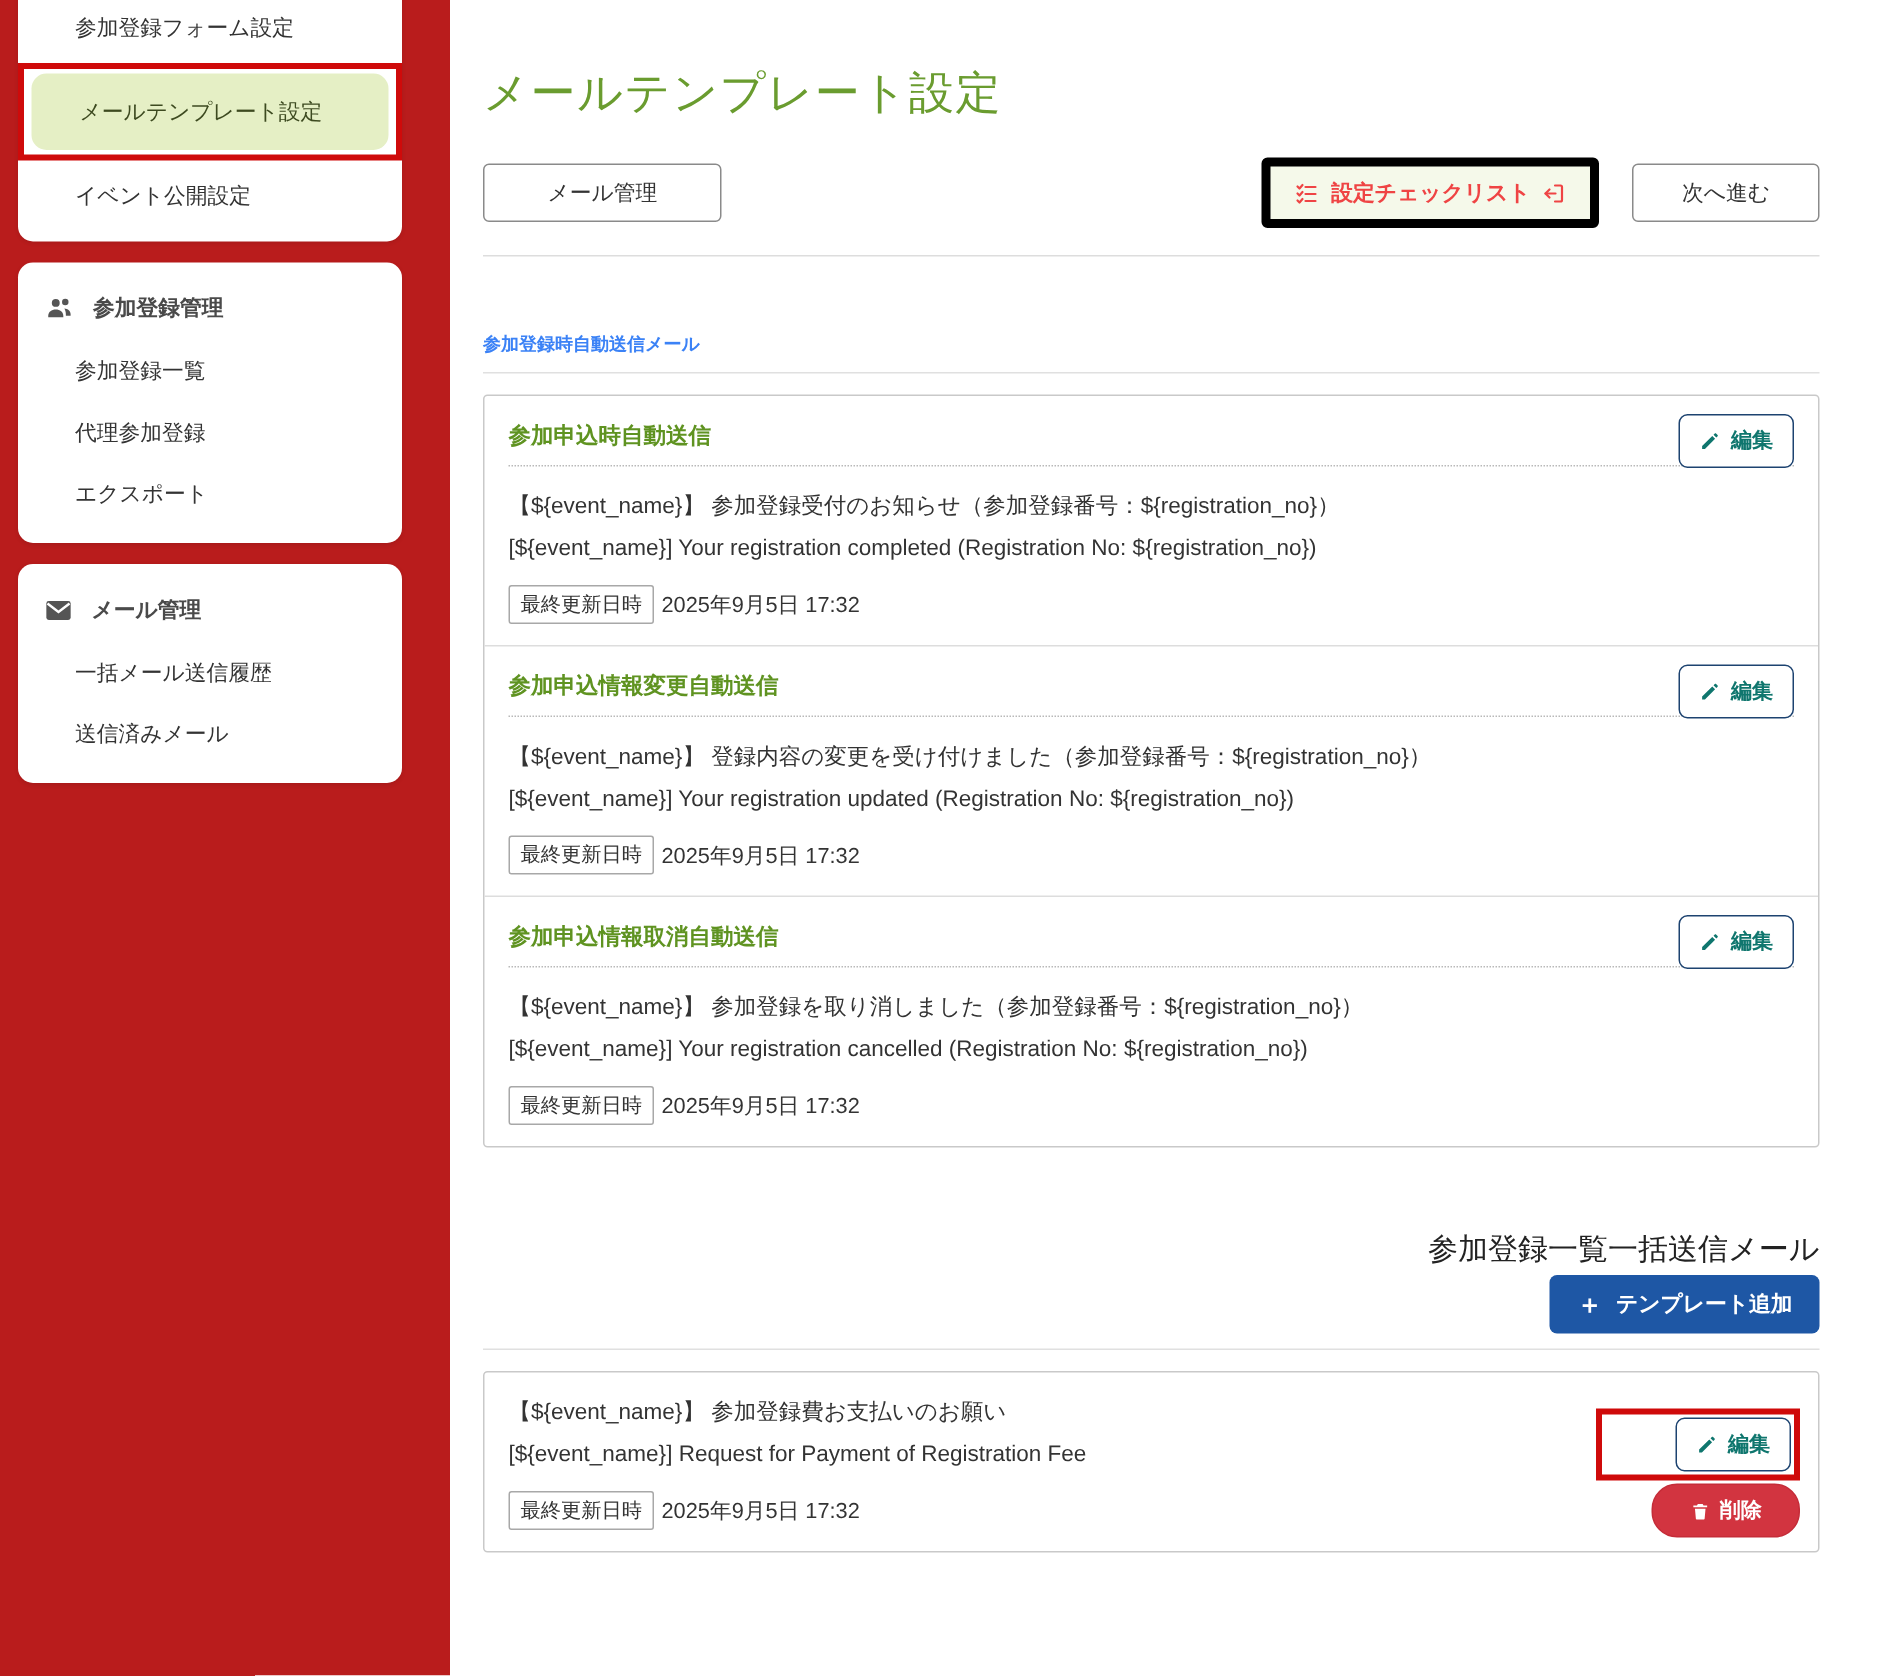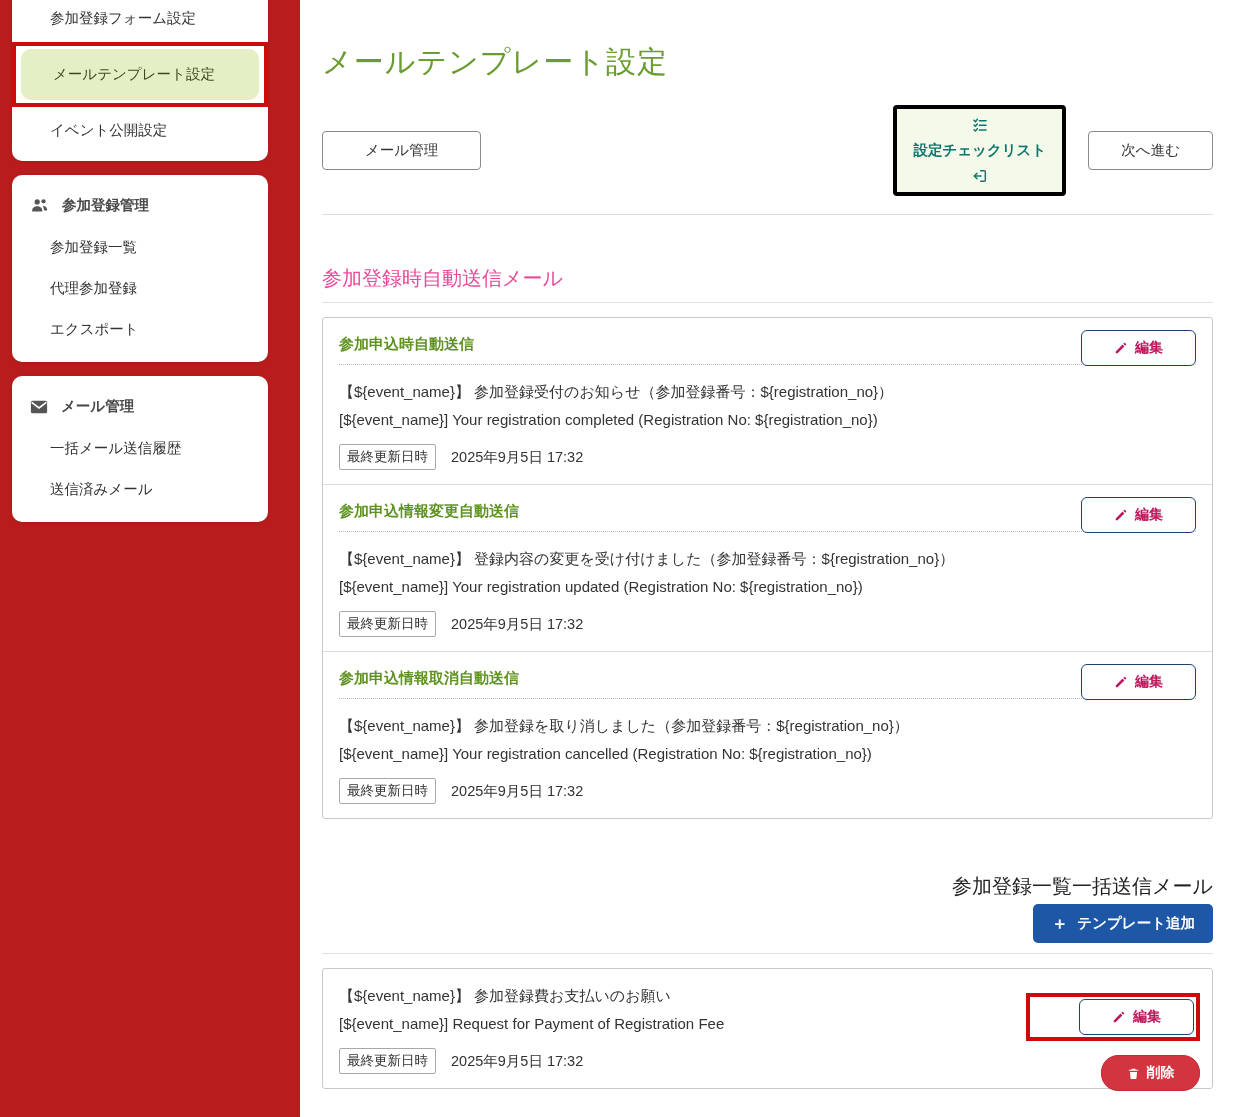--- a/index.html
+++ b/index.html
@@ -47,29 +47,28 @@
 
   .toolbar { display:flex; align-items:center; margin-top:18px; }
   .btn {
     display:inline-flex; align-items:center; justify-content:center; gap:8px;
     border-radius:4px; font-size:14.5px; cursor:pointer; background:#fff;
     border:1px solid #8a8a8a; color:#333; padding:9px 20px; white-space:nowrap;
   }
   .btn-back { padding:9px 42px; }
   .btn-next { padding:9px 32px; margin-left:22px; }
   .btn-checklist {
-    border:4px solid #000000; background:#f5f9ea; color:#0f766e; font-weight:bold;
+    border:6px solid #000000; background:#f5f9ea; color:#ef4444; font-weight:bold;
     padding:8px 16px;
-    flex-direction:column;
   }
   .spacer { flex:1; }
   .rule { border:none; border-top:1px solid #dddddd; margin:18px 0 0; }
 
   h2.sec {
-    font-size:20px; font-weight:400; color:#ec4899; margin:50px 0 0;
+    font-size:12px; font-weight:700; color:#3b82f6; margin:50px 0 0;
     padding-bottom:10px; border-bottom:1px solid #e0e0e0;
   }
   .sec2-head {
     display:flex; justify-content:flex-end; align-items:flex-end;
     border-bottom:1px solid #e0e0e0; margin-top:54px; padding-bottom:6px;flex-direction:column;
   }
   .sec2-head h2 { border:none; margin:0; padding-bottom:4px; font-size:20px; font-weight:400; color:#222; }
   .btn-add {
     display:inline-flex; align-items:center; gap:9px; background:#1e57a5; color:#fff;
     border:none; border-radius:5px; padding:10px 18px; font-size:14.5px; font-weight:bold;
@@ -80,36 +79,36 @@
   .card {
     border:1px solid #c9c9c9; border-radius:3px; background:#fff; margin-top:14px;
   }
   .tpl-item { position:relative; padding:0 16px 14px; }
   .tpl-item + .tpl-item { border-top:1px solid #dddddd; }
   .tpl-title {
     color:#5f9321; font-size:15px; font-weight:bold;
     padding:17px 120px 10px 0; border-bottom:1px dotted #b9b9b9;
   }
   .btn-edit {
-    position:absolute; right:16px; top:12px; width:115px;
+    position:absolute; right:16px; top:12px; width:77px;
     display:flex; align-items:center; justify-content:center; gap:7px;
-    background:#fff; border:1.5px solid #1d4370; color:#be185d; border-radius:6px;
+    background:#fff; border:1.5px solid #1d4370; color:#0f766e; border-radius:6px;
     font-size:14px; font-weight:bold; padding:8px 0; cursor:pointer;margin-left:47px;
   }
   .subjects { margin-top:14px; line-height:1.7; }
   .subjects div { margin:2px 0; }
-  .badge-row { margin-top:12px; display:flex; align-items:center; gap:15px; font-size:13.5px; }
+  .badge-row { margin-top:12px; display:flex; align-items:center; gap:5px; font-size:13.5px; }
   .badge { border:1px solid #a8a8a8; border-radius:2px; padding:3px 7px; color:#333; background:#fff; }
   .badge-date { font-size:14.5px; }
 
   .btn-stack { position:absolute; right:12px; top:10px; display:flex; flex-direction:column; }
   .red-box-btn { border:4px solid #cf0a0a; padding:2px; background:#fff; }
   .btn-stack .btn-edit { position:static; }
   .btn-delete {
-    margin-top:14px; width:99px; align-self:flex-end;
+    margin-top:2px; width:99px; align-self:flex-end;
     display:flex; align-items:center; justify-content:center; gap:7px;
     background:#d23440; border:1px solid #c52c38; color:#fff; border-radius:17px;
     font-size:14px; font-weight:bold; padding:8px 0; cursor:pointer;
   }
   .tpl-item .pad-r { padding-right:130px; }
   .ic svg { display:block; }
 </style>
 </head>
 <body>
 

